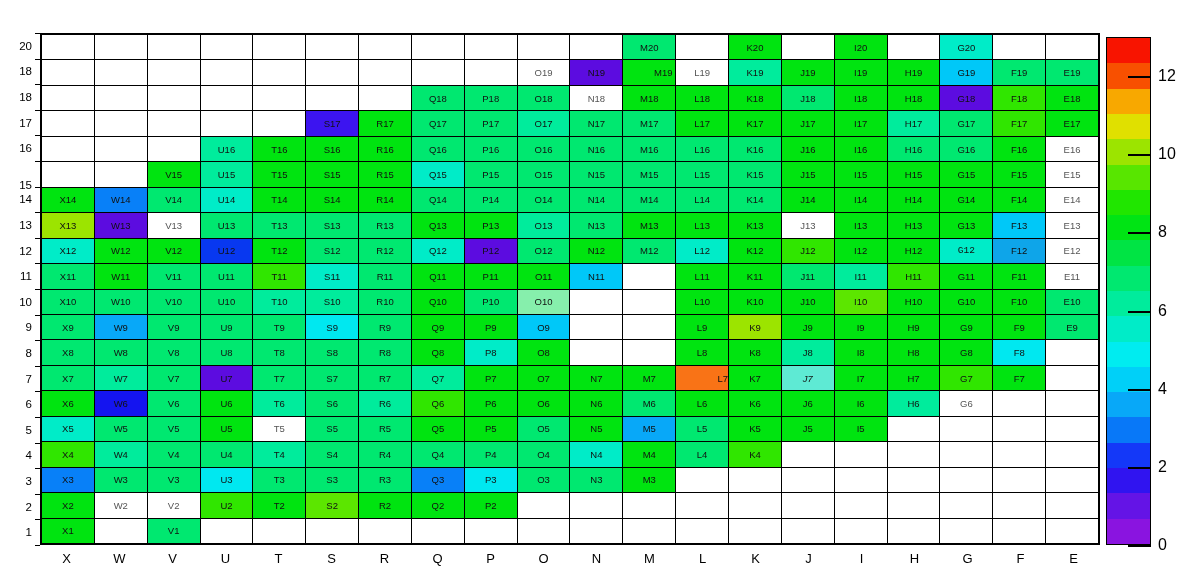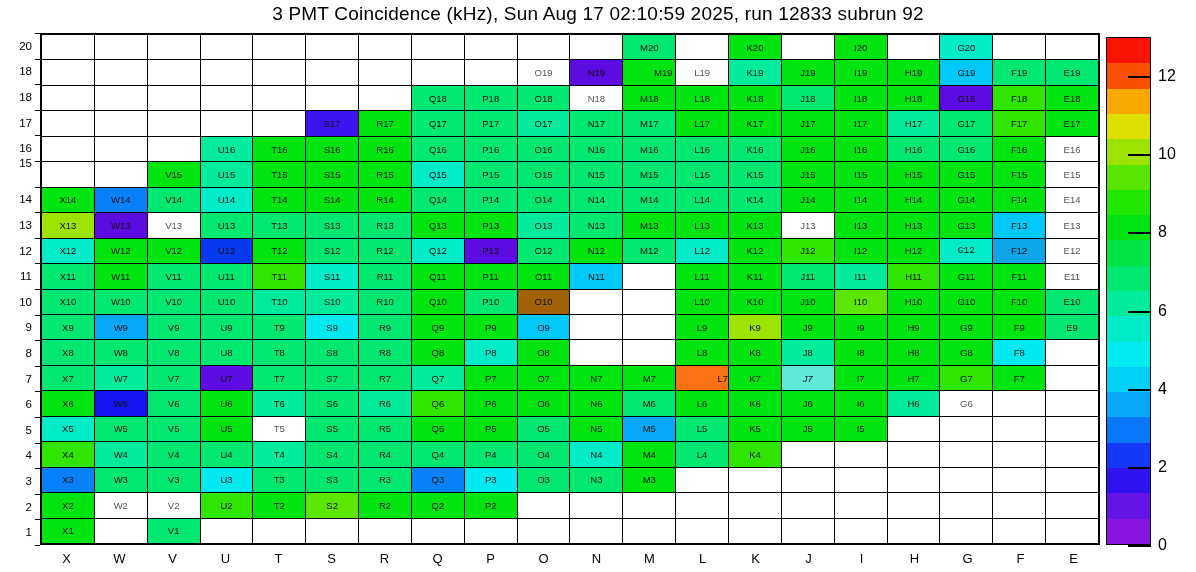--- a/index.html
+++ b/index.html
@@ -39,21 +39,20 @@
     position:absolute; left:1128px; width:23px; height:0; border-top:2px solid #000;
   }
   .cticklab {
     position:absolute; left:1158px; font-size:16px; color:#000; transform:translateY(-50%);
   }
 </style>
 </head>
 <body>
 
 <div class="stage">
-  <div class="title">3 PMT Coincidence (kHz), Sun Aug 17 02:10:59 2025, run 12833 subrun 92</div>
   <div class="grid" id="grid">
       <div class="cell"></div>
       <div class="cell"></div>
       <div class="cell"></div>
       <div class="cell"></div>
       <div class="cell"></div>
       <div class="cell"></div>
       <div class="cell"></div>
       <div class="cell"></div>
       <div class="cell"></div>
@@ -582,21 +581,21 @@
       </div>
       <div class="cell" style="background: rgb(0, 232, 112);">
         <span>R10</span>
       </div>
       <div class="cell" style="background: rgb(0, 228, 16);">
         <span>Q10</span>
       </div>
       <div class="cell" style="background: rgb(0, 232, 112);">
         <span>P10</span>
       </div>
-      <div class="cell" style="background: #a16207;">
+      <div class="cell" style="background: #86efac;">
         <span>O10</span>
       </div>
       <div class="cell"></div>
       <div class="cell"></div>
       <div class="cell" style="background: rgb(0, 228, 16);">
         <span>L10</span>
       </div>
       <div class="cell" style="background: rgb(0, 228, 16);">
         <span>K10</span>
       </div>
@@ -1048,21 +1047,21 @@
       <div class="cell"></div>
       <div class="cell"></div>
       <div class="cell"></div>
     </div>
   <div id="yaxis">
       <div class="rowlab" style="left: 2px; top: 45.8px;">20</div>
       <div class="rowlab" style="left: 2px; top: 71.4px;">18</div>
       <div class="rowlab" style="left: 2px; top: 97px;">18</div>
       <div class="rowlab" style="left: 2px; top: 122.6px;">17</div>
       <div class="rowlab" style="left: 2px; top: 148.2px;">16</div>
-      <div class="rowlab" style="left: 2px; top: 163px;">15</div>
+      <div class="rowlab" style="left: 2px; top: 185px;">15</div>
       <div class="rowlab" style="left: 2px; top: 199.4px;">14</div>
       <div class="rowlab" style="left: 2px; top: 225px;">13</div>
       <div class="rowlab" style="left: 2px; top: 250.6px;">12</div>
       <div class="rowlab" style="left: 2px; top: 276.2px;">11</div>
       <div class="rowlab" style="left: 2px; top: 301.8px;">10</div>
       <div class="rowlab" style="left: 2px; top: 327.4px;">9</div>
       <div class="rowlab" style="left: 2px; top: 353px;">8</div>
       <div class="rowlab" style="left: 2px; top: 378.6px;">7</div>
       <div class="rowlab" style="left: 2px; top: 404.2px;">6</div>
       <div class="rowlab" style="left: 2px; top: 429.8px;">5</div>

